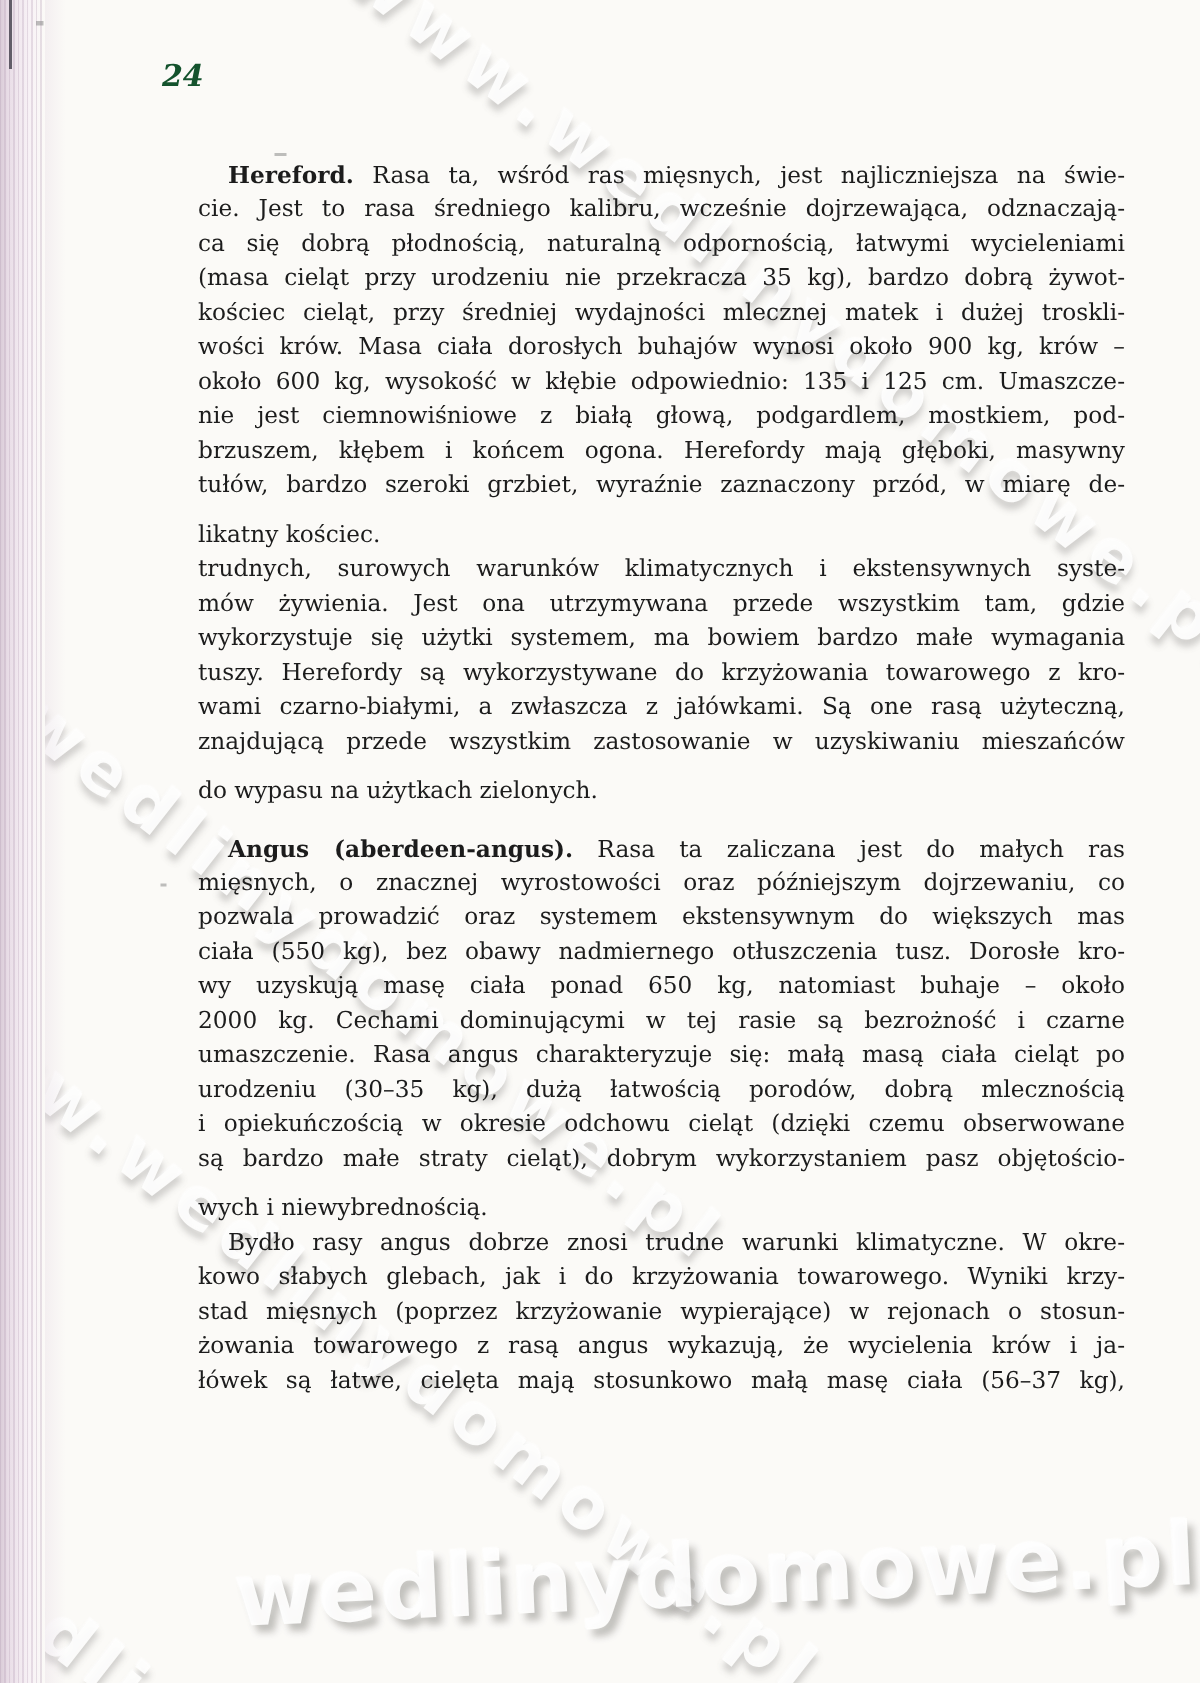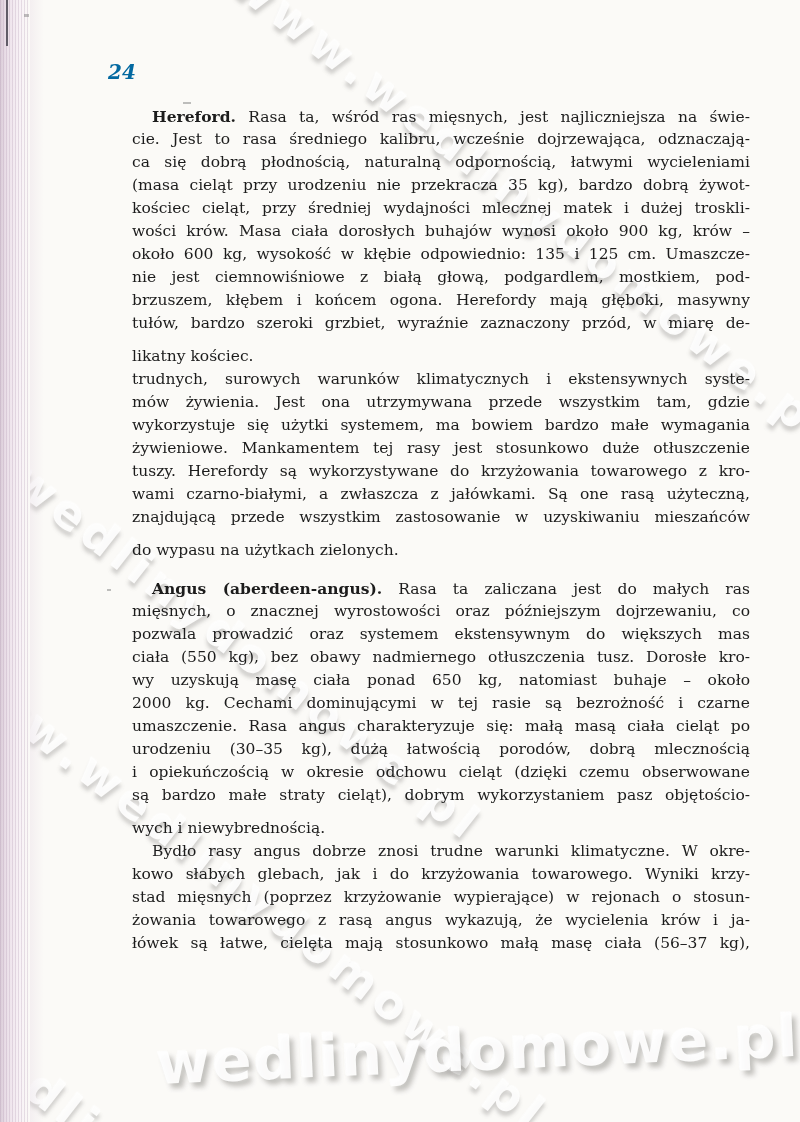--- a/index.html
+++ b/index.html
@@ -21,22 +21,22 @@
 
   
   .wm{position:absolute;font-family:"DejaVu Sans", sans-serif;font-weight:bold;
       color:rgba(255,255,255,0.93);white-space:nowrap;pointer-events:none;
       text-shadow:3px 4px 4px rgba(150,148,145,0.50), -1px -1px 1px rgba(255,255,255,0.9);}
   .wm.diag{font-size:46px;letter-spacing:6px;transform-origin:0 0;transform:rotate(38deg);opacity:.8;}
   .wm.big{font-size:58px;letter-spacing:2px;transform-origin:0 0;transform:rotate(-2.5deg);opacity:.95;
       text-shadow:4px 5px 5px rgba(142,140,136,0.55), -1px -1px 1px rgba(255,255,255,0.95);}
 
   
-  .page-number{position:absolute;left:108px;top:60px;font-size:20px;font-weight:bold;
-      font-style:italic;color:#0369a1;}
+  .page-number{position:absolute;left:108px;top:38px;font-size:20px;font-weight:bold;
+      font-style:italic;color:#14532d;}
 
   
   .content{position:absolute;left:132px;top:105px;width:618px;color:#1c1c1c;
       font-size:15.5px;}
   .para{margin:0;}
   .line{height:23px;line-height:23px;text-align:justify;text-align-last:justify;
       overflow:hidden;white-space:normal;}
   .line.last{text-align-last:left;margin-top:10px;}
   .line.indent{padding-left:20px;}
   .line b{font-weight:bold;}
@@ -75,21 +75,20 @@
         <div class="line">około 600 kg, wysokość w kłębie odpowiednio: 135 i 125 cm. Umaszcze-</div>
         <div class="line">nie jest ciemnowiśniowe z białą głową, podgardlem, mostkiem, pod-</div>
         <div class="line">brzuszem, kłębem i końcem ogona. Herefordy mają głęboki, masywny</div>
         <div class="line">tułów, bardzo szeroki grzbiet, wyraźnie zaznaczony przód, w miarę de-</div>
         <div class="line last">likatny kościec.</div>
       </div>
       <div class="para">
         <div class="line">trudnych, surowych warunków klimatycznych i ekstensywnych syste-</div>
         <div class="line">mów żywienia. Jest ona utrzymywana przede wszystkim tam, gdzie</div>
         <div class="line">wykorzystuje się użytki systemem, ma bowiem bardzo małe wymagania</div>
-        <div class="line">żywieniowe. Mankamentem tej rasy jest stosunkowo duże otłuszczenie</div>
         <div class="line">tuszy. Herefordy są wykorzystywane do krzyżowania towarowego z kro-</div>
         <div class="line">wami czarno-białymi, a zwłaszcza z jałówkami. Są one rasą użyteczną,</div>
         <div class="line">znajdującą przede wszystkim zastosowanie w uzyskiwaniu mieszańców</div>
         <div class="line last">do wypasu na użytkach zielonych.</div>
       </div>
       <div class="para" style="margin-top: 15px;">
         <div class="line indent"><b>Angus (aberdeen-angus).</b> Rasa ta zaliczana jest do małych ras</div>
         <div class="line">mięsnych, o znacznej wyrostowości oraz późniejszym dojrzewaniu, co</div>
         <div class="line">pozwala prowadzić oraz systemem ekstensywnym do większych mas</div>
         <div class="line">ciała (550 kg), bez obawy nadmiernego otłuszczenia tusz. Dorosłe kro-</div>

